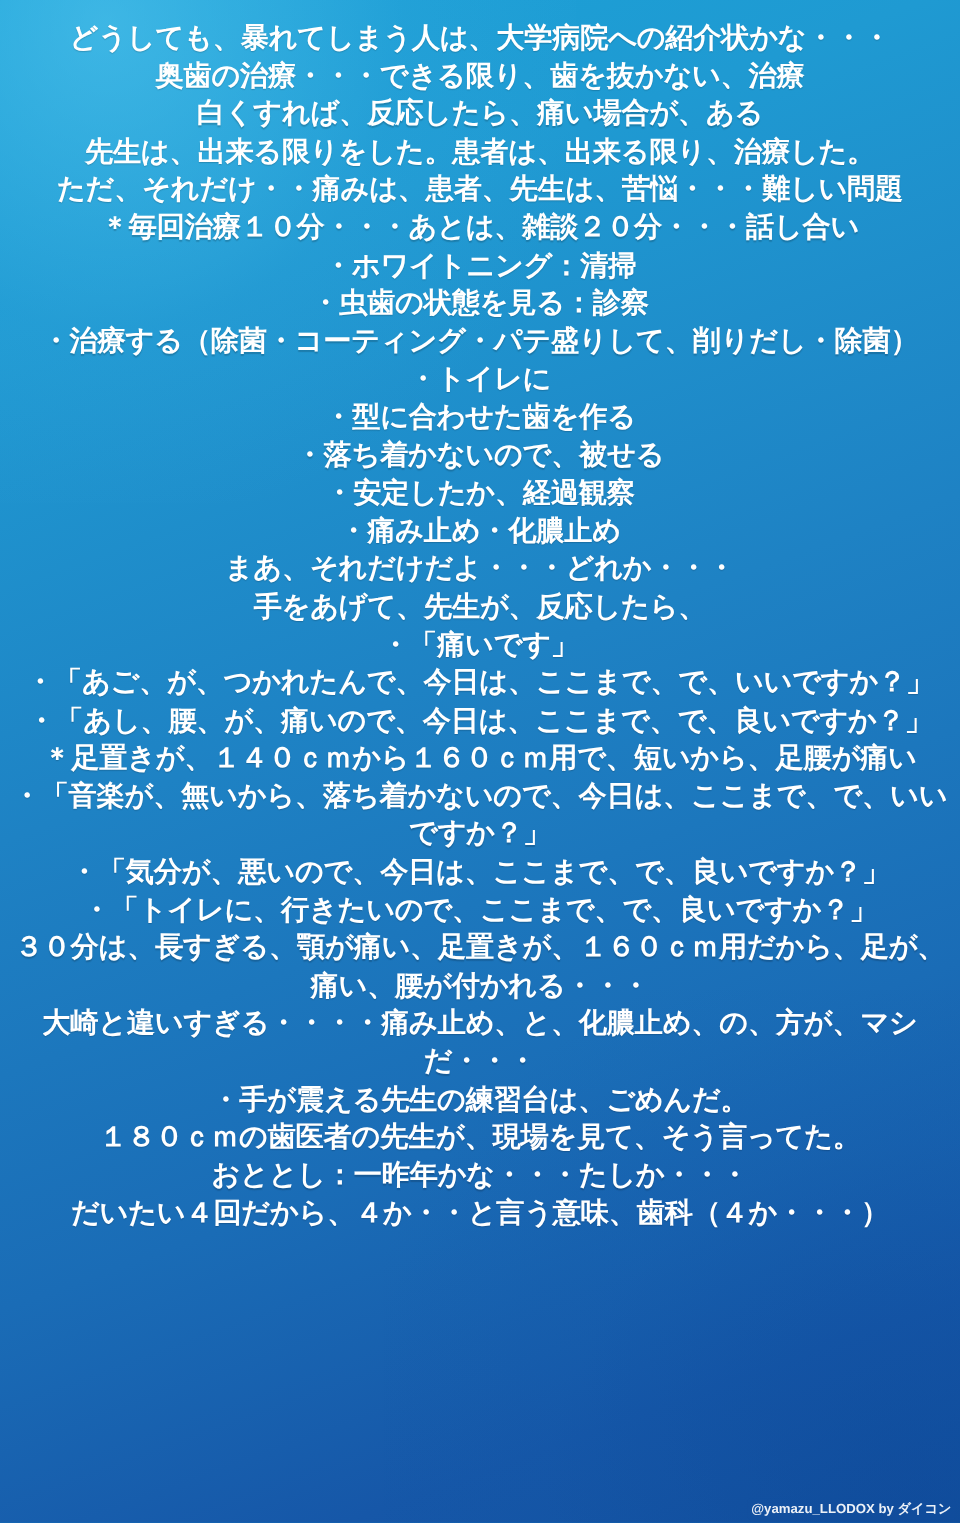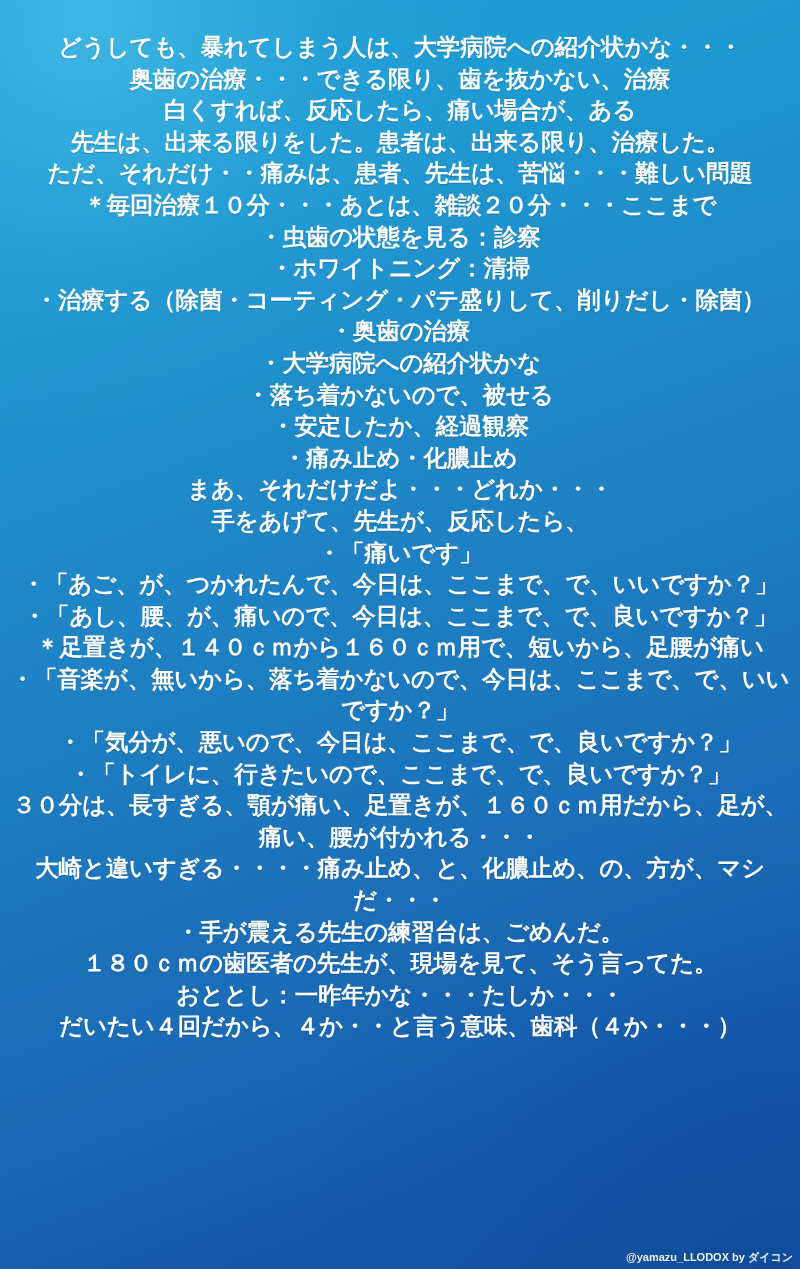--- a/index.html
+++ b/index.html
@@ -36,21 +36,20 @@
     width: 80%;
     height: 50%;
     background: radial-gradient(ellipse at 70% 70%, rgba(10,70,150,0.45) 0%, rgba(15,85,165,0.15) 50%, rgba(20,100,180,0) 80%);
     pointer-events: none;
   }
   .lines {
     position: relative;
     z-index: 2;
     padding: 16px 6px 0 6px;
     text-align: center;
-    margin-top: 16px;
   }
   .line {
     color: #ffffff;
     font-size: 23.5px;
     font-weight: 700;
     line-height: 1.345;
     letter-spacing: -0.2px;
     text-shadow: 0 1px 1px rgba(0,0,0,0.18);
     white-space: pre-wrap;
     word-break: break-all;
@@ -75,26 +74,26 @@
 <div class="poster">
   <div class="glow"></div>
   <div class="glow2"></div>
 
   <div class="lines">
     <div class="line">どうしても、暴れてしまう人は、大学病院への紹介状かな・・・</div>
     <div class="line">奥歯の治療・・・できる限り、歯を抜かない、治療</div>
     <div class="line">白くすれば、反応したら、痛い場合が、ある</div>
     <div class="line">先生は、出来る限りをした。患者は、出来る限り、治療した。</div>
     <div class="line">ただ、それだけ・・痛みは、患者、先生は、苦悩・・・難しい問題</div>
-    <div class="line">＊毎回治療１０分・・・あとは、雑談２０分・・・ここまで</div>
+    <div class="line">＊毎回治療１０分・・・あとは、雑談２０分・・・話し合い</div>
+    <div class="line">・ホワイトニング：清掃</div>
     <div class="line">・虫歯の状態を見る：診察</div>
-    <div class="line">・ホワイトニング：清掃</div>
     <div class="line">・治療する（除菌・コーティング・パテ盛りして、削りだし・除菌）</div>
-    <div class="line">・奥歯の治療</div>
-    <div class="line">・大学病院への紹介状かな</div>
+    <div class="line">・トイレに</div>
+    <div class="line">・型に合わせた歯を作る</div>
     <div class="line">・落ち着かないので、被せる</div>
     <div class="line">・安定したか、経過観察</div>
     <div class="line">・痛み止め・化膿止め</div>
     <div class="line">まあ、それだけだよ・・・どれか・・・</div>
     <div class="line">手をあげて、先生が、反応したら、</div>
     <div class="line">・「痛いです」</div>
     <div class="line">・「あご、が、つかれたんで、今日は、ここまで、で、いいですか？」</div>
     <div class="line">・「あし、腰、が、痛いので、今日は、ここまで、で、良いですか？」</div>
     <div class="line">＊足置きが、１４０ｃｍから１６０ｃｍ用で、短いから、足腰が痛い</div>
     <div class="line">・「音楽が、無いから、落ち着かないので、今日は、ここまで、で、いいですか？」</div>

